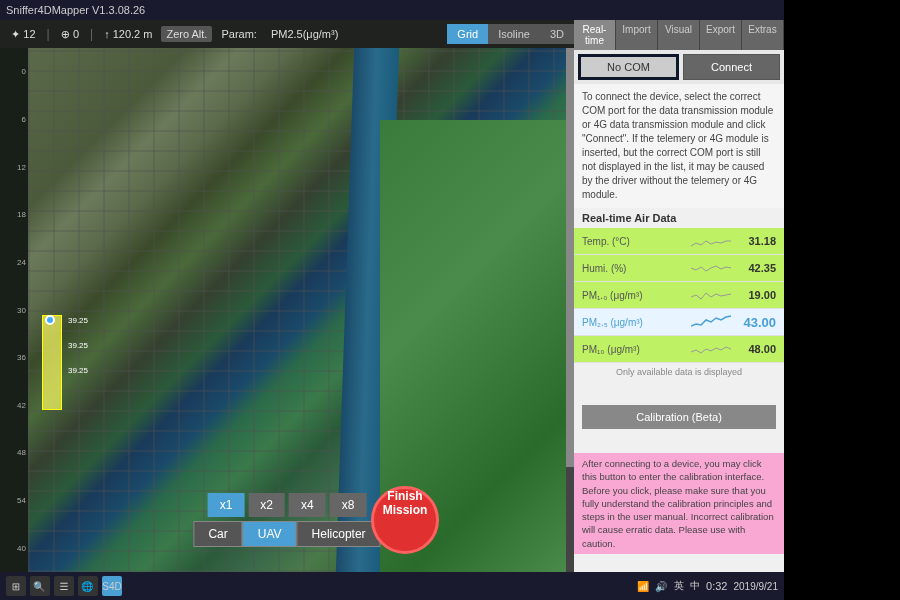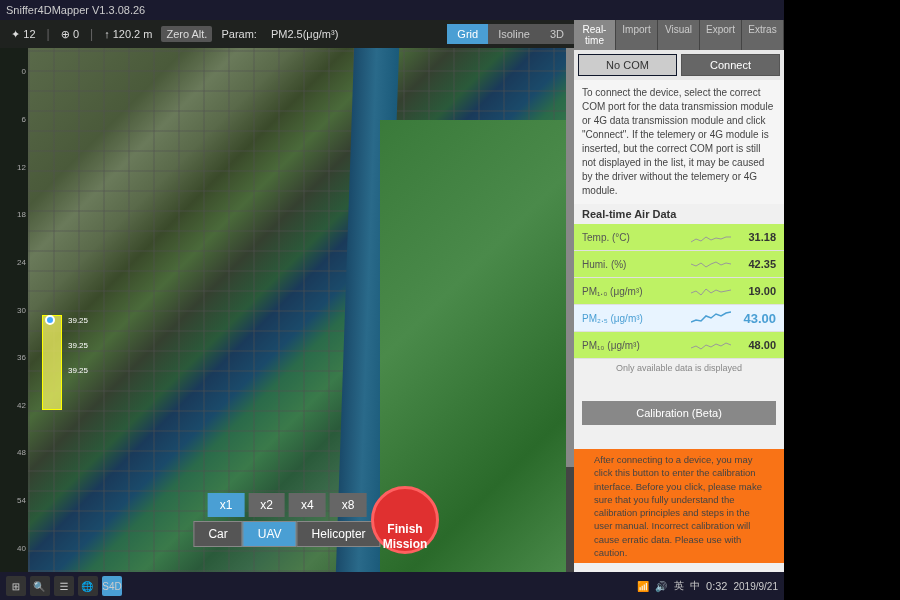--- a/index.html
+++ b/index.html
@@ -153,21 +153,21 @@
       right: 135px;
       width: 68px;
       height: 68px;
       border-radius: 50%;
       background: #e03030;
       color: white;
       font-size: 12px;
       font-weight: bold;
       text-align: center;
       display: flex;
-      align-items: flex-end;
+      align-items: flex-start;
       justify-content: center;
       cursor: pointer;
       z-index: 20;
       border: 3px solid #ff6060;
       line-height: 1.2;
     }
 
     
     #right-panel {
       width: 210px;
@@ -204,21 +204,21 @@
       padding: 4px;
       gap: 4px;
       background: #e8e8e8;
       flex-shrink: 0;
     }
 
     #no-com-btn {
       flex: 1;
       padding: 4px;
       background: #ccc;
-      border: 1px solid #0f172a;
+      border: 3px solid #0f172a;
       font-size: 11px;
       cursor: pointer;
       color: #333;
     }
 
     #connect-btn {
       flex: 1;
       padding: 4px;
       background: #666;
       border: 1px solid #555;
@@ -295,25 +295,25 @@
       background: #888;
       color: white;
       text-align: center;
       font-size: 11px;
       cursor: pointer;
       border: none;
       flex-shrink: 0;
     }
 
     #calibration-desc {
-      padding: 4px 20px;
+      padding: 4px 8px;
       font-size: 9.5px;
       color: #444;
       line-height: 1.4;
-      background: #f97316;
+      background: #f9a8d4;
       flex-shrink: 0;
     }
 
     
     #taskbar {
       height: 28px;
       background: #1a1a2e;
       display: flex;
       align-items: center;
       padding: 0 6px;

